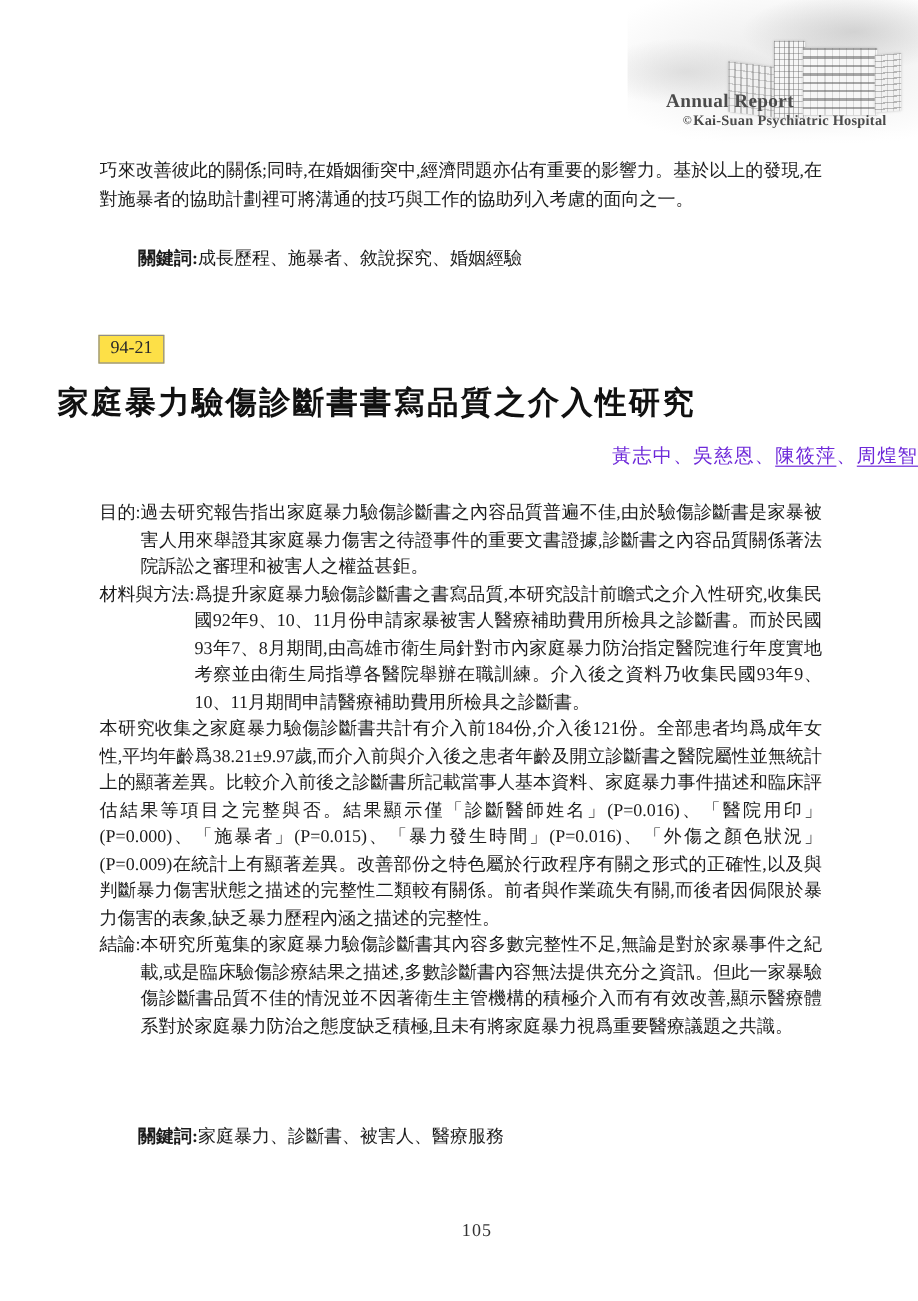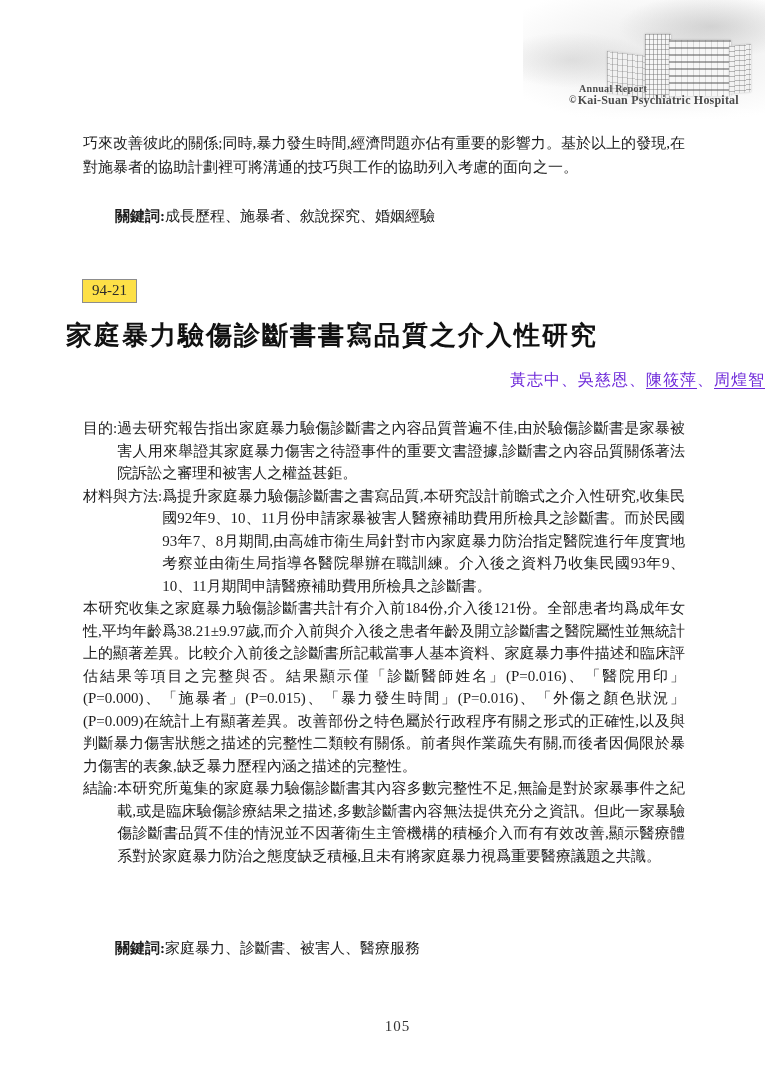--- a/index.html
+++ b/index.html
@@ -35,39 +35,39 @@
   .tw.w3 { left:62px; bottom:2px; width:62px; height:56px;
     background:
       repeating-linear-gradient(to bottom, rgba(85,85,85,.50) 0 2px, rgba(0,0,0,0) 2px 7px),
       repeating-linear-gradient(to right, rgba(120,120,120,.25) 0 1px, rgba(0,0,0,0) 1px 6px),
       #f7f7f7; }
   .tw.w4 { left:122px; bottom:4px; width:22px; height:48px; transform:skewY(-5deg); transform-origin:left bottom;
     background:
       repeating-linear-gradient(to bottom, rgba(100,100,100,.42) 0 1px, rgba(0,0,0,0) 1px 5px),
       repeating-linear-gradient(to right, rgba(120,120,120,.28) 0 1px, rgba(0,0,0,0) 1px 5px),
       #f2f2f2; }
-  .hdr-t1 { position:absolute; left:32px; bottom:26px; font-size:10px; font-weight:bold;
-    color:#4b4b4b; letter-spacing:.3px; white-space:nowrap;margin-left:24px; }
+  .hdr-t1 { position:absolute; left:32px; bottom:26px; font-size:16px; font-weight:bold;
+    color:#4b4b4b; letter-spacing:.3px; white-space:nowrap; }
   .hdr-t2 { position:absolute; left:46px; bottom:12px; font-size:12px; font-weight:bold;
     color:#4b4b4b; letter-spacing:.2px; white-space:nowrap; }
   .hdr-t2 .cr { font-size:10px; vertical-align:1px; margin-right:1px; }
 
   
   .intro { position:absolute; left:83px; top:131px; width:602px;
     font-size:15px; line-height:24px; text-align:justify; }
   .kwline { position:absolute; left:83px; font-size:15px; line-height:22px;padding-left:32px; }
   .kwline.first { top:205px; }
   .kwline.second { top:901px;margin-top:36px; }
   .kw-label { font-weight:bold; }
 
   .badge { position:absolute; left:82px; top:279px; border:1px solid #8d8d8d;
     padding:2px 9px 3px; font-size:15px; color:#2a2a2a; background:#fde047; }
 
   .title { position:absolute; left:0; top:318px; width:628px; text-align:center;
-    font-size:26px; font-weight:bold; letter-spacing:2px; color:#111;padding-left:18px; }
+    font-size:26px; font-weight:bold; letter-spacing:2px; color:#111; }
   .authors { position:absolute; left:0; top:370px; width:765px; text-align:right;
     font-size:16px; letter-spacing:1px; color:#6d28d9; }
   .authors .u { text-decoration:underline; text-underline-offset:3px; }
 
   .sections { position:absolute; left:83px; top:417px; width:602px;
     font-size:15px; line-height:22.5px; }
   .section { display:flex; }
   .section-label { white-space:nowrap; flex:0 0 auto; }
   .section-text { flex:1 1 auto; text-align:justify; }
 
@@ -84,21 +84,21 @@
       <div class="tw w1"></div>
       <div class="tw w2"></div>
       <div class="tw w3"></div>
       <div class="tw w4"></div>
     </div>
     <div class="hdr-t1">Annual Report</div>
     <div class="hdr-t2"><span class="cr">©</span><span>Kai-Suan Psychiatric Hospital</span></div>
     <div class="hdr-fade"></div>
   </div>
 
-  <div class="intro">巧來改善彼此的關係;同時,暴力發生時間,經濟問題亦佔有重要的影響力。基於以上的發現,在對施暴者的協助計劃裡可將溝通的技巧與工作的協助列入考慮的面向之一。</div>
+  <div class="intro">巧來改善彼此的關係;同時,在婚姻衝突中,經濟問題亦佔有重要的影響力。基於以上的發現,在對施暴者的協助計劃裡可將溝通的技巧與工作的協助列入考慮的面向之一。</div>
 
   <div class="kwline first">
     <span class="kw-label">關鍵詞:</span><span>成長歷程、施暴者、敘說探究、婚姻經驗</span>
   </div>
 
   <div class="badge">94-21</div>
 
   <div class="title">家庭暴力驗傷診斷書書寫品質之介入性研究</div>
 
   <div class="authors">

